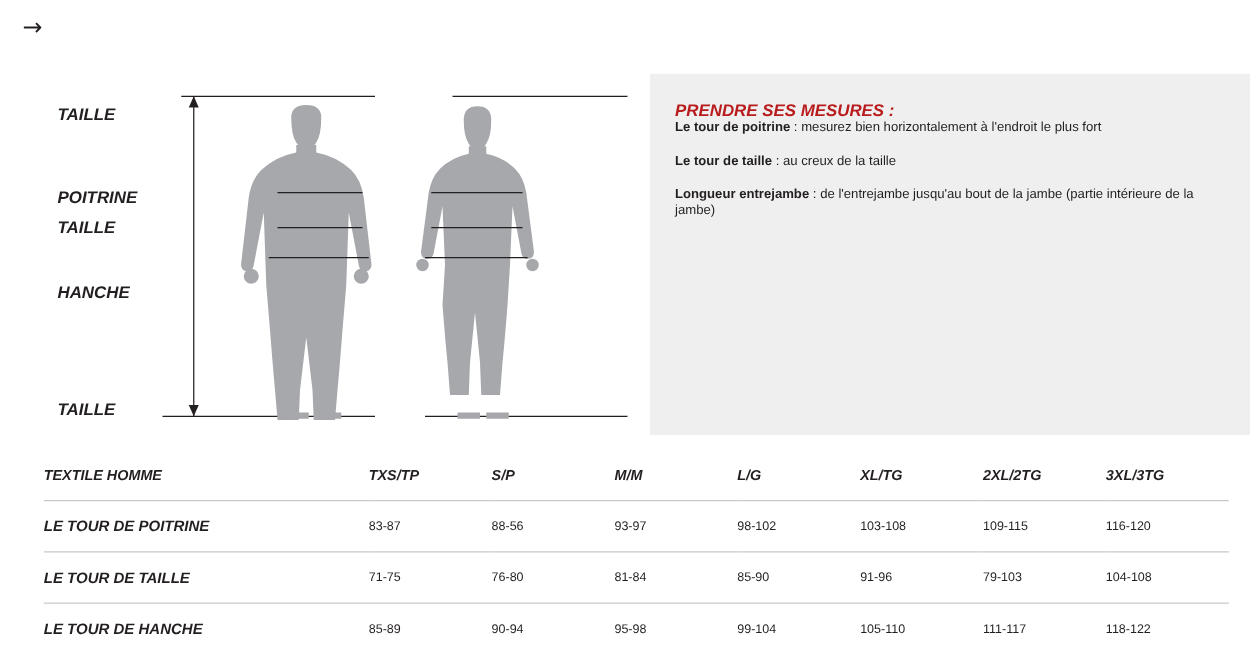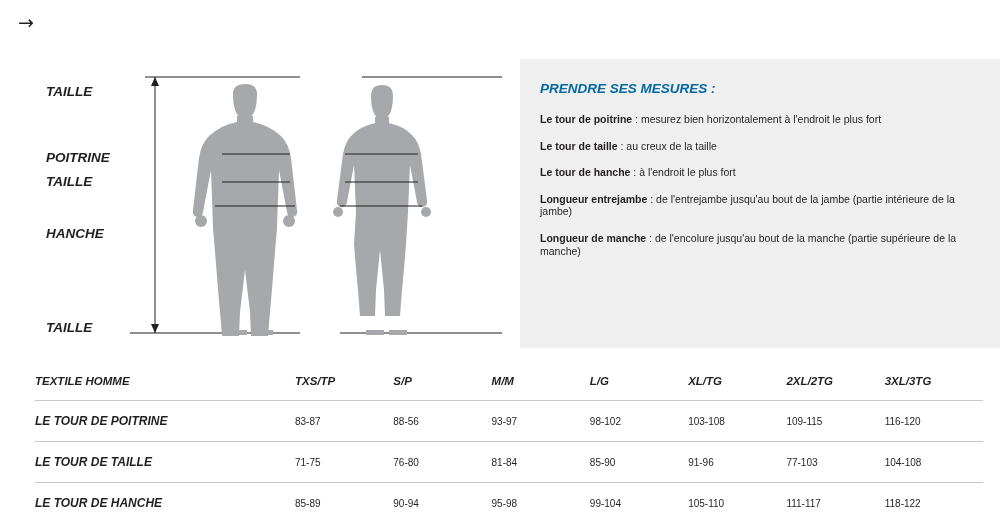--- a/index.html
+++ b/index.html
@@ -60,22 +60,21 @@
     position: absolute;
     left: 520px; top: 59px;
     width: 480px; height: 289px;
     background: #efefef;
     padding: 22px 18px 0 20px;
   }
   .info-title {
     font-size: 13.5px;
     font-weight: bold;
     font-style: italic;
-    color: #0369a1;
-    margin-bottom: 17px;
+    color: #b91c1c;
   }
   .info-line {
     font-size: 10.5px;
     color: #231f20;
     margin-bottom: 14px;
     line-height: 1.2;
   }
   .info-line b { font-weight: bold; }
 
   
@@ -193,27 +192,21 @@
   <div class="info-panel">
     <div class="info-title">PRENDRE SES MESURES :</div>
 
     <div class="info-line">
       <b>Le tour de poitrine</b><span> : mesurez bien horizontalement à l'endroit le plus fort</span>
     </div>
     <div class="info-line">
       <b>Le tour de taille</b><span> : au creux de la taille</span>
     </div>
     <div class="info-line">
-      <b>Le tour de hanche</b><span> : à l'endroit le plus fort</span>
-    </div>
-    <div class="info-line">
       <b>Longueur entrejambe</b><span> : de l'entrejambe jusqu'au bout de la jambe (partie intérieure de la jambe)</span>
-    </div>
-    <div class="info-line">
-      <b>Longueur de manche</b><span> : de l'encolure jusqu'au bout de la manche (partie supérieure de la manche)</span>
     </div>
   </div>
 
   <div class="table-wrap">
     <table>
       <thead>
         <tr>
           <th class="first">TEXTILE HOMME</th>
           <th>TXS/TP</th>
           <th>S/P</th>
@@ -235,21 +228,21 @@
           <td>109-115</td>
           <td>116-120</td>
         </tr>
         <tr>
           <td class="rowlabel">LE TOUR DE TAILLE</td>
           <td>71-75</td>
           <td>76-80</td>
           <td>81-84</td>
           <td>85-90</td>
           <td>91-96</td>
-          <td>77-103</td>
+          <td>79-103</td>
           <td>104-108</td>
         </tr>
         <tr>
           <td class="rowlabel">LE TOUR DE HANCHE</td>
           <td>85-89</td>
           <td>90-94</td>
           <td>95-98</td>
           <td>99-104</td>
           <td>105-110</td>
           <td>111-117</td>

